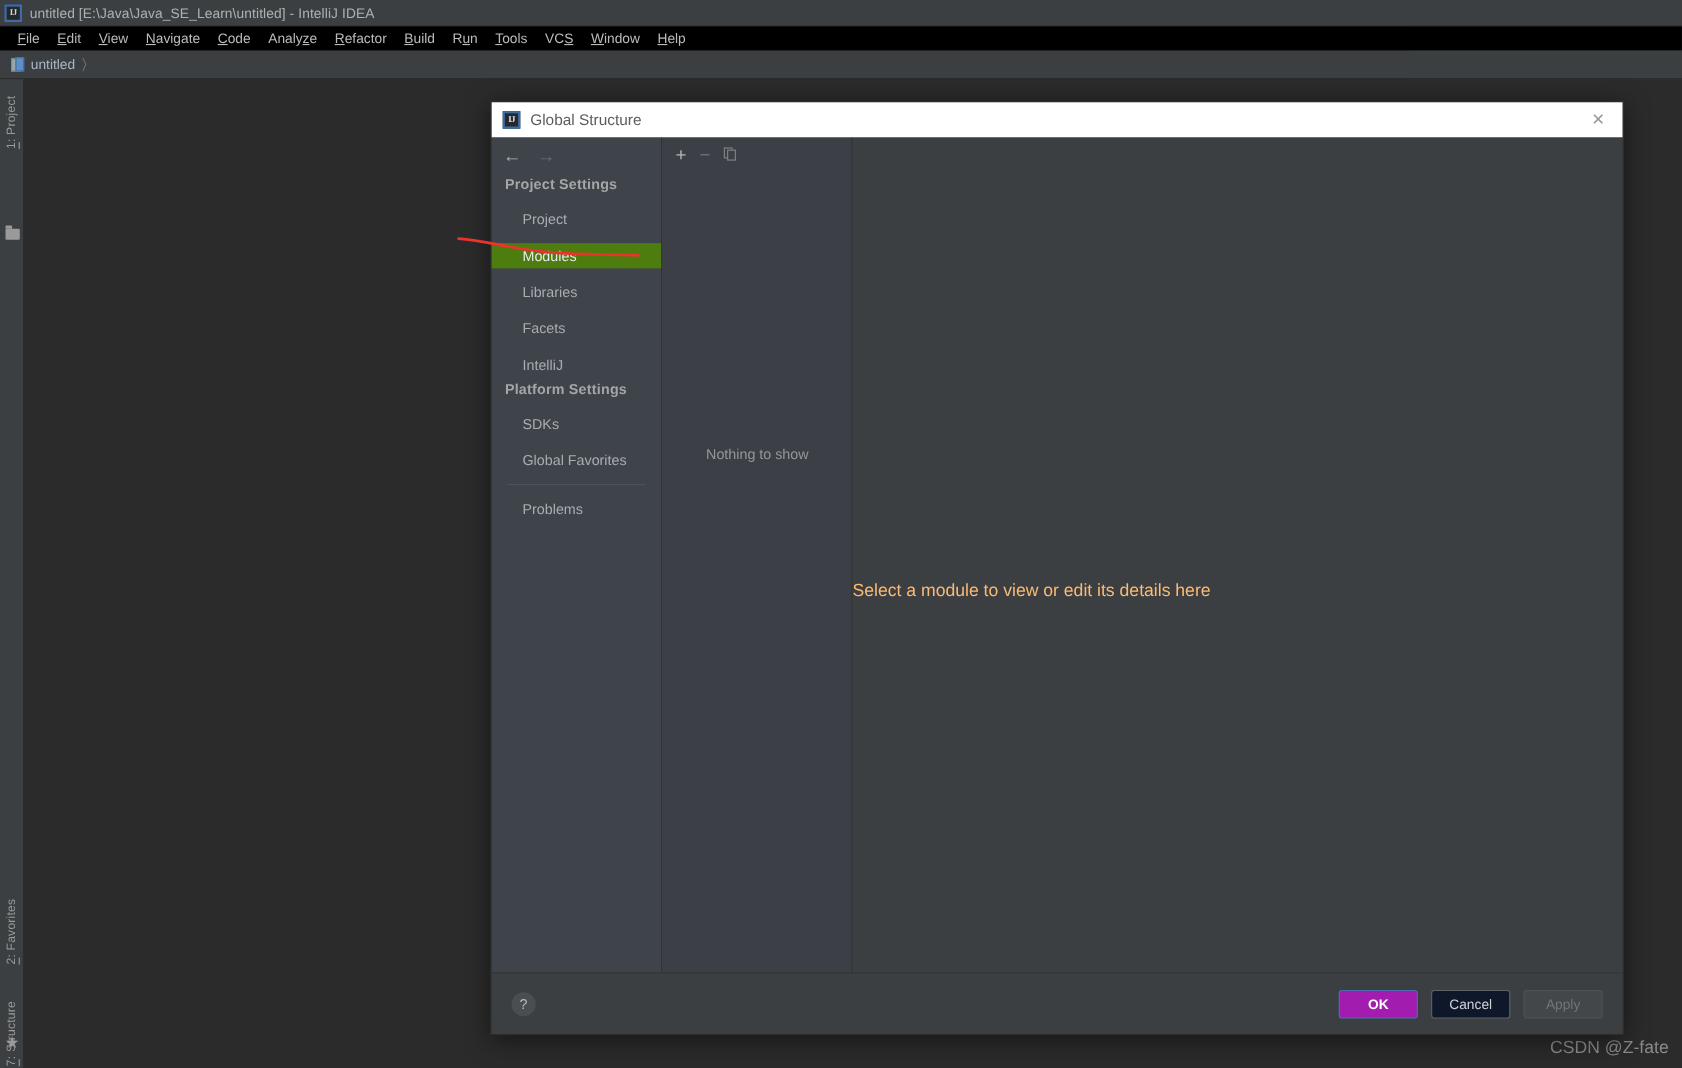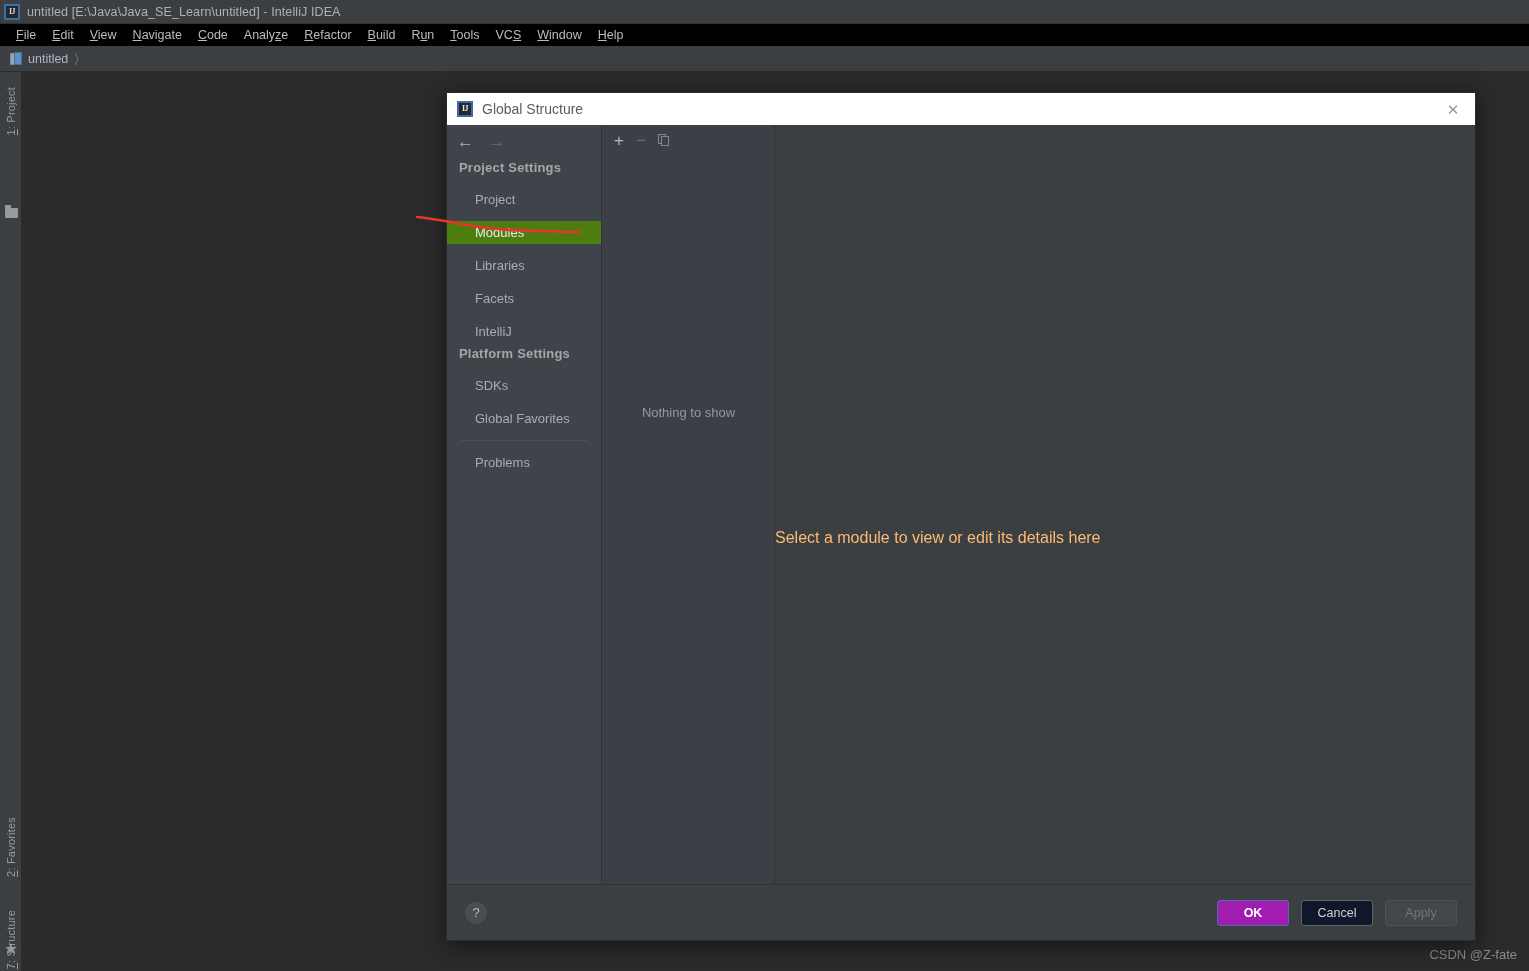--- a/index.html
+++ b/index.html
@@ -87,21 +87,21 @@
     color: #9a9a9a; font-size: 15px; line-height: 14px; text-align: center;
   }
 
   
   .editor-area {
     position: absolute; left: 22px; top: 72px; width: 1507px; height: 899px;
     background: #2b2b2b;
   }
   .watermark {
     position: absolute; right: 12px; bottom: 9px;
-    color: #8b8b8b; font-size: 13px; text-align: right;
+    color: #8b8b8b; font-size: 16px; text-align: right;
   }
 
   
   #dialog {
     position: absolute; left: 446px; top: 92px; width: 1030px; height: 849px;
     background: #3c3f41; box-shadow: 0 4px 22px rgba(0,0,0,0.55);
     border: 1px solid #2b2b2b;
   }
   .dlg-titlebar {
     height: 32px; background: #ffffff; display: flex; align-items: center;

